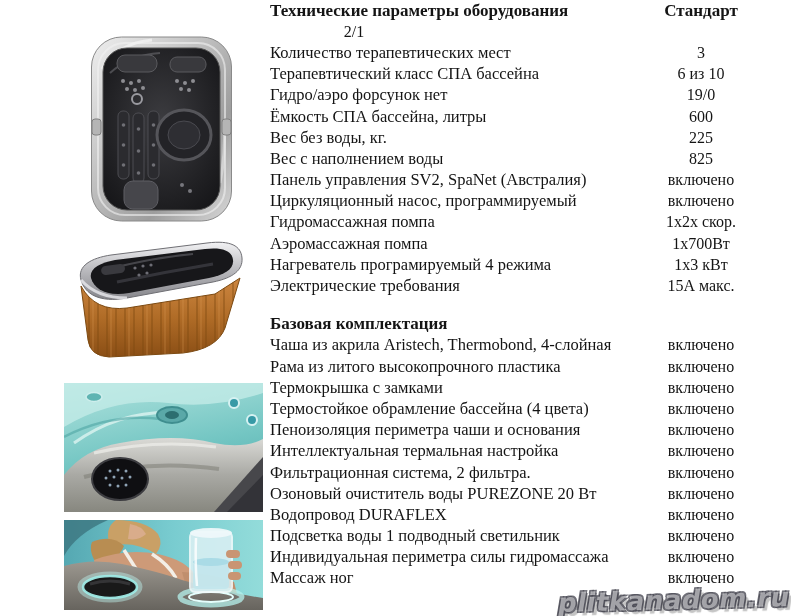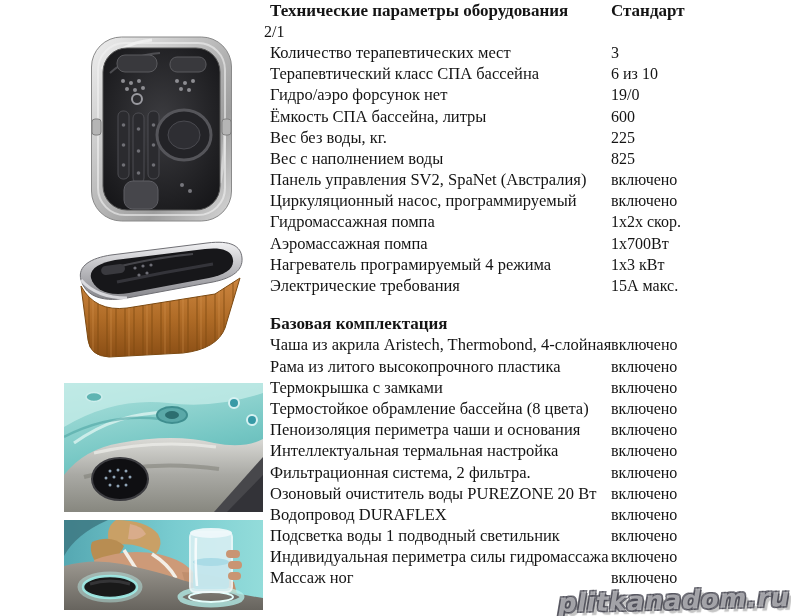--- a/index.html
+++ b/index.html
@@ -16,21 +16,21 @@
   .photo svg{display:block;width:100%;height:100%;}
   #photo1{left:90px;top:33px;width:143px;height:192px;}
   #photo2{left:65px;top:236px;width:182px;height:132px;}
   #photo3{left:64px;top:383px;width:199px;height:129px;}
   #photo4{left:64px;top:520px;width:199px;height:90px;}
 
   
   .spec-table{position:absolute;left:264px;top:0;width:527px;}
   .row{display:flex;align-items:center;height:21.2px;}
   .row .lbl{flex:1 1 auto;font-size:16.5px;white-space:nowrap;padding-left:6px;overflow:hidden;}
-  .row .val{width:180px;text-align:left;font-size:16px;white-space:nowrap;}
+  .row .val{width:180px;text-align:center;font-size:16px;white-space:nowrap;}
   .row.header .lbl,.row.header .val{font-weight:bold;font-size:17px;}
   .row.section-title .lbl{font-weight:bold;font-size:17px;}
   .spacer{height:17px;}
 
   
   .watermark{position:absolute;right:1px;bottom:1px;z-index:9;
      font-family:"DejaVu Sans", sans-serif;font-weight:bold;font-style:italic;
      font-size:26px;letter-spacing:.5px;color:rgba(250,250,250,0.5);
      text-shadow:-1.5px -1.5px 0 rgba(75,75,85,.8), 1.5px -1.5px 0 rgba(75,75,85,.8),
                  -1.5px 1.5px 0 rgba(75,75,85,.8), 1.5px 1.5px 0 rgba(75,75,85,.8),
@@ -330,21 +330,21 @@
       </div>
     <div class="row">
         <span class="lbl">Рама из литого высокопрочного пластика</span>
         <span class="val">включено</span>
       </div>
     <div class="row">
         <span class="lbl">Термокрышка с замками</span>
         <span class="val">включено</span>
       </div>
     <div class="row">
-        <span class="lbl">Термостойкое обрамление бассейна (8 цвета)</span>
+        <span class="lbl">Термостойкое обрамление бассейна (4 цвета)</span>
         <span class="val">включено</span>
       </div>
     <div class="row">
         <span class="lbl">Пеноизоляция периметра чаши и основания</span>
         <span class="val">включено</span>
       </div>
     <div class="row">
         <span class="lbl">Интеллектуальная  термальная настройка</span>
         <span class="val">включено</span>
       </div>

